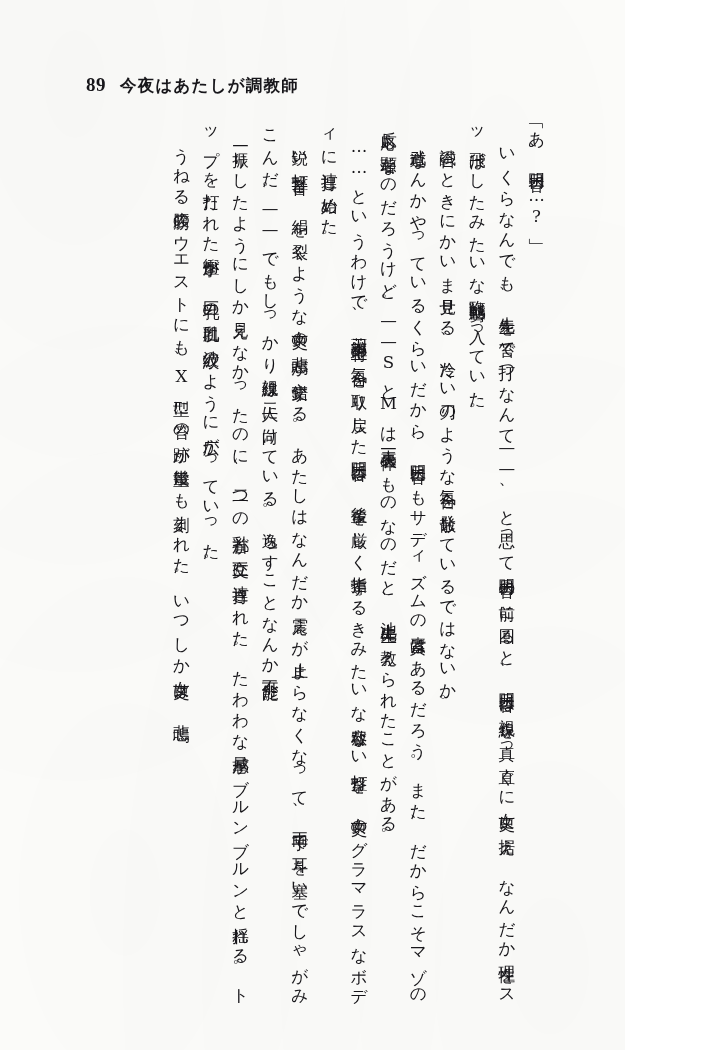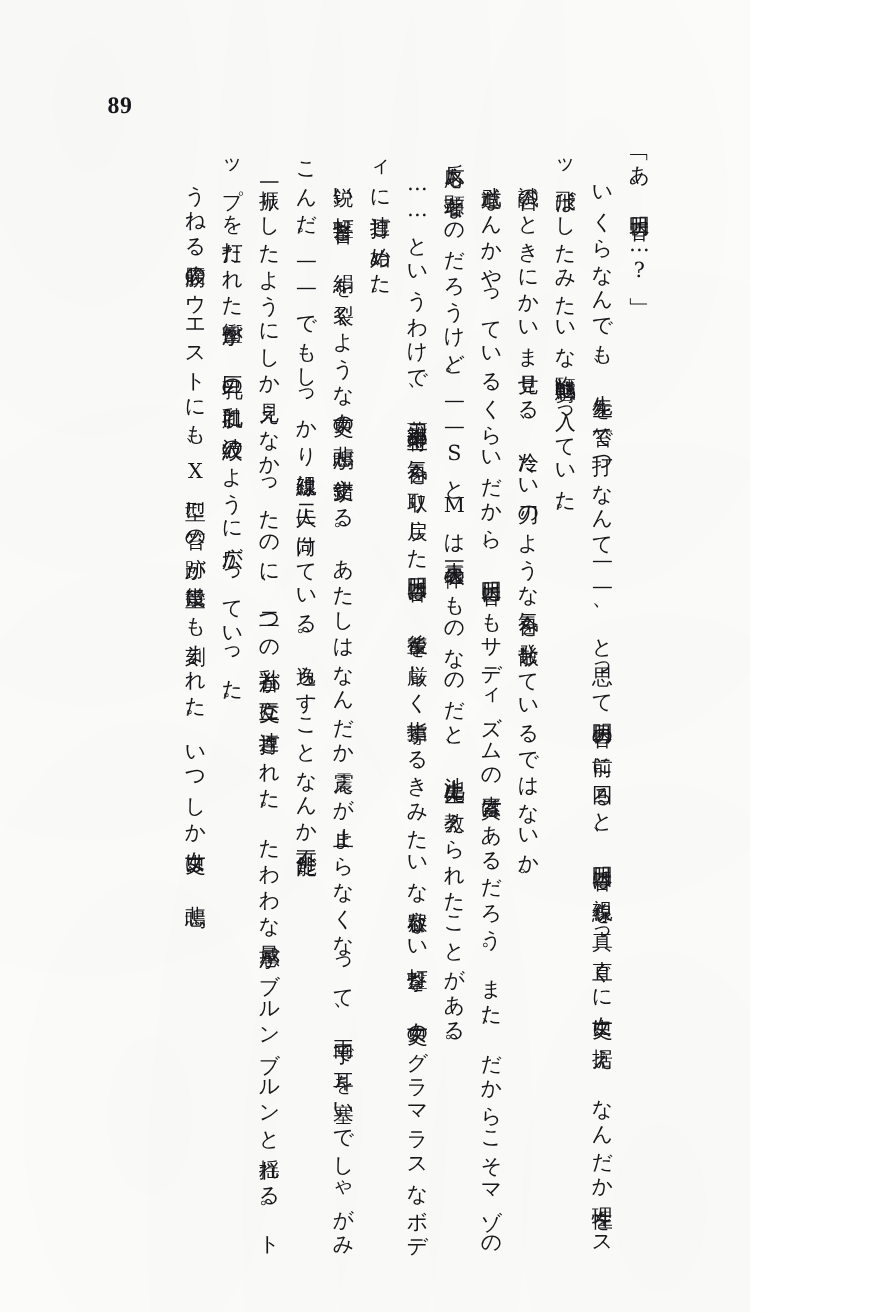--- a/index.html
+++ b/index.html
@@ -8,20 +8,21 @@
     background: #ffffff;
   }
   .page {
     position: relative;
     width: 600px;
     height: 1050px;
     background: #fdfdfb;
     overflow: hidden;
     font-family: "Liberation Serif", "DejaVu Serif", serif;
     color: #17161a;
+    padding-left: 25px;
   }
   
   .paper-noise {
     position: absolute;
     inset: 0;
     pointer-events: none;
     background:
       radial-gradient(ellipse at 12% 8%, rgba(0,0,0,0.028), rgba(0,0,0,0) 55%),
       radial-gradient(ellipse at 88% 92%, rgba(0,0,0,0.022), rgba(0,0,0,0) 60%),
       radial-gradient(ellipse at 80% 15%, rgba(0,0,0,0.018), rgba(0,0,0,0) 50%),
@@ -70,20 +71,21 @@
   }
 </style>
 </head>
 <body>
 
 <div class="page">
   <div class="paper-noise"></div>
 
   <div class="header">
     <span class="folio">89</span>
+    <span class="running-title">今夜はあたしが調教師</span>
   </div>
 
   <div class="textblock">
     <p>「あ、明日香……?」</p>
     <p>　いくらなんでも、先生を笞で打つなんて——、と思って明日香の前に回ると、明日香は視線を真っ直ぐに女史に据え、なんだか理性をスッ飛ばしたみたいな臨戦態勢に入っていた。</p>
     <p>　試合のときにかいま見せる、冷たい刃のような気合を発散しているではないか。</p>
     <p>　武道なんかやっているくらいだから、明日香にもサディズムの素質はあるだろう。また、だからこそマゾの反応も顕著なのだろうけど。——SとMは表裏一体のものなのだと、池上先生に教えられたことがある。</p>
     <p>　……というわけで、薙刀部主将の気合を取り戻した明日香は、後輩を厳しく指導するきみたいな容赦ない打撃を、女史のグラマラスなボディに連打し始めた。</p>
     <p>　鋭い打撃音と、絹を裂くような女史の悲鳴が交錯する。あたしはなんだか震えが止まらなくなって、両手で耳を塞いでしゃがみこんだ。——でもしっかり視線は二人に向けている。逸らすことなんか不可能だ。</p>
     <p>　一振りしたようにしか見えなかったのに、二つの乳首が交互に連打された。たわわな量感がブルンブルンと揺れる。トップを打たれた衝撃が、巨乳の乳肌に波紋のように広がっていった。</p>

